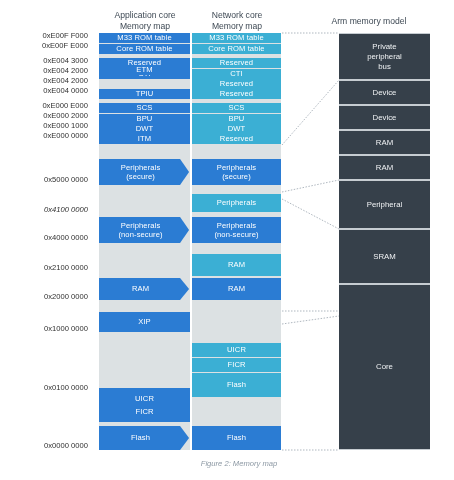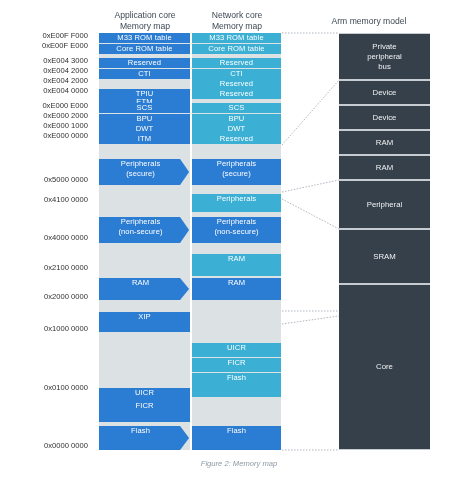--- a/index.html
+++ b/index.html
@@ -62,21 +62,21 @@
   #col-net { left: 192px; top: 33px; width: 89px; height: 417px; }
 
   .blk {
     position: absolute;
     left: 0;
     width: 100%;
     box-sizing: border-box;
     display: flex;
     flex-direction: column;
     align-items: center;
-    justify-content: flex-start;
+    justify-content: center;
     color: #ffffff;
     font-size: 7.6px;
     line-height: 9.5px;
     text-align: center;
     letter-spacing: .1px;
   }
   .blk.blue { background: #2b7cd3; }
   .blk.cyan { background: #3bafd4; }
 
   
@@ -149,21 +149,21 @@
       <div class="addr" style="top: 42px;">0xE00F E000</div>
       <div class="addr" style="top: 57px;">0xE004 3000</div>
       <div class="addr" style="top: 67px;">0xE004 2000</div>
       <div class="addr" style="top: 77px;">0xE004 2000</div>
       <div class="addr" style="top: 87px;">0xE004 0000</div>
       <div class="addr" style="top: 102px;">0xE000 E000</div>
       <div class="addr" style="top: 112px;">0xE000 2000</div>
       <div class="addr" style="top: 122px;">0xE000 1000</div>
       <div class="addr" style="top: 132px;">0xE000 0000</div>
       <div class="addr" style="top: 176px;">0x5000 0000</div>
-      <div class="addr" style="top: 196px;">0x4100 0000</div>
+      <div class="addr" style="top: 206px; font-style: italic;">0x4100 0000</div>
       <div class="addr" style="top: 234px;">0x4000 0000</div>
       <div class="addr" style="top: 264px;">0x2100 0000</div>
       <div class="addr" style="top: 293px;">0x2000 0000</div>
       <div class="addr" style="top: 325px;">0x1000 0000</div>
       <div class="addr" style="top: 384px;">0x0100 0000</div>
       <div class="addr" style="top: 442px;">0x0000 0000</div>
     </div>
 
   <div class="mem-col" id="col-app">
       <div class="blk blue" style="top: 0px; height: 10px;">
@@ -171,21 +171,21 @@
       </div>
       <div class="blk blue" style="top: 11px; height: 10px;">
         <span>Core ROM table</span>
       </div>
       <div class="blk blue" style="top: 25px; height: 10px;">
         <span>Reserved</span>
       </div>
       <div class="blk blue" style="top: 36px; height: 10px;">
         <span>CTI</span>
       </div>
-      <div class="blk blue" style="top: 32px; height: 10px; margin-top: 32px;">
+      <div class="blk blue" style="top: 32px; height: 10px;">
         <span>ETM</span>
       </div>
       <div class="blk blue" style="top: 56px; height: 10px;">
         <span>TPIU</span>
       </div>
       <div class="blk blue" style="top: 70px; height: 10px;">
         <span>SCS</span>
       </div>
       <div class="blk blue" style="top: 81px; height: 10px;">
         <span>BPU</span>

